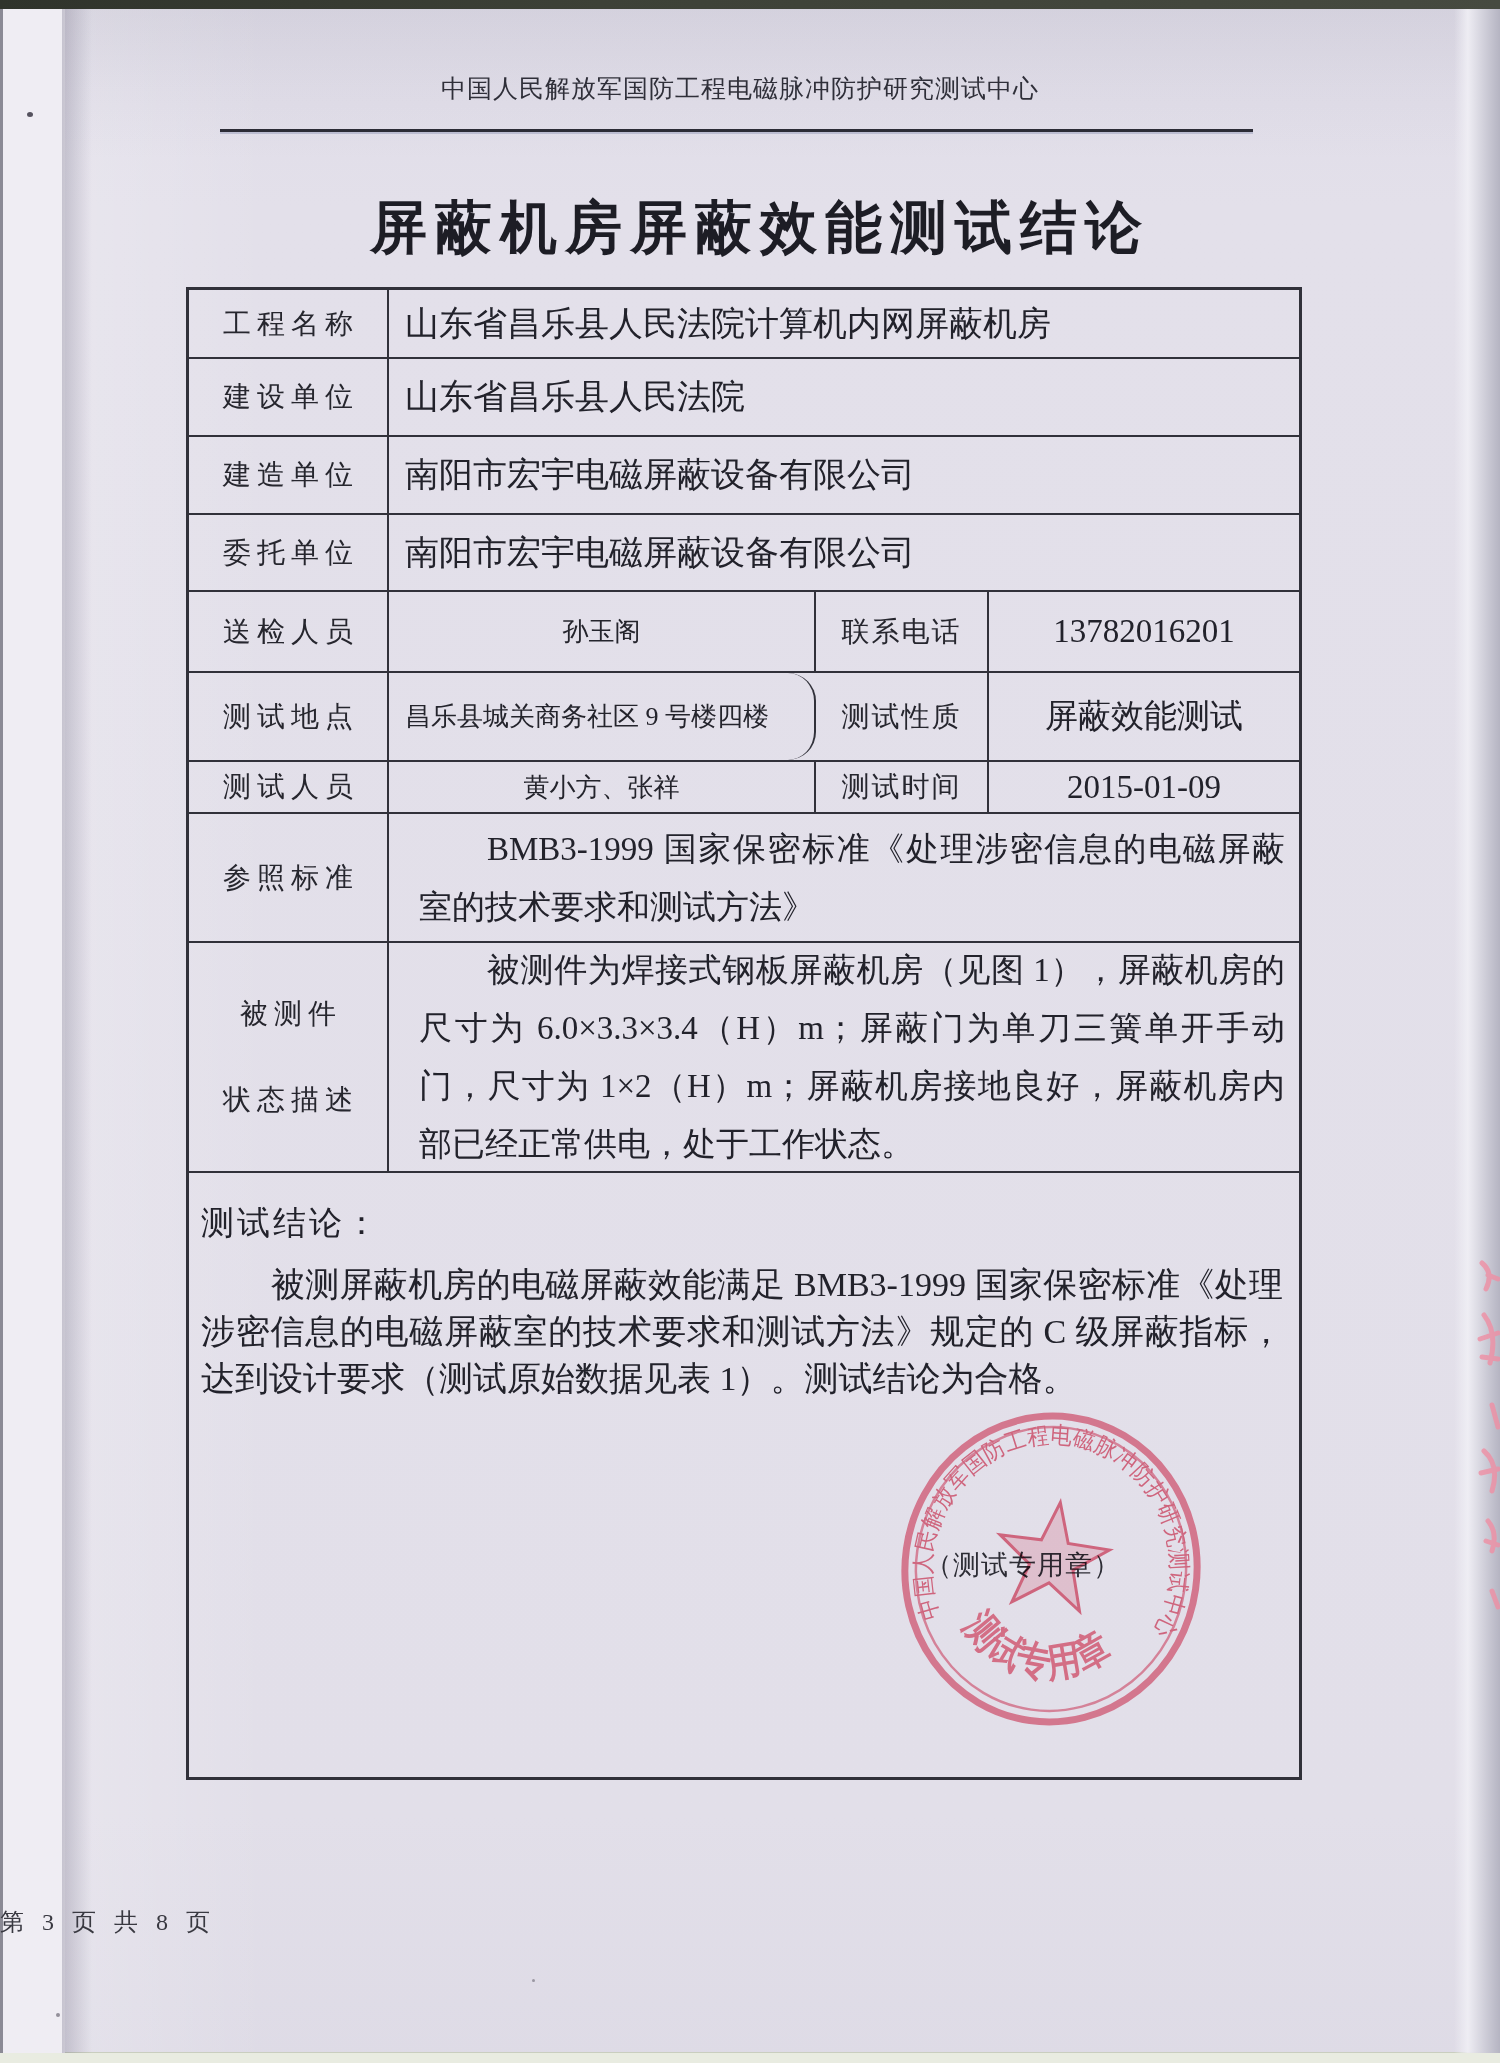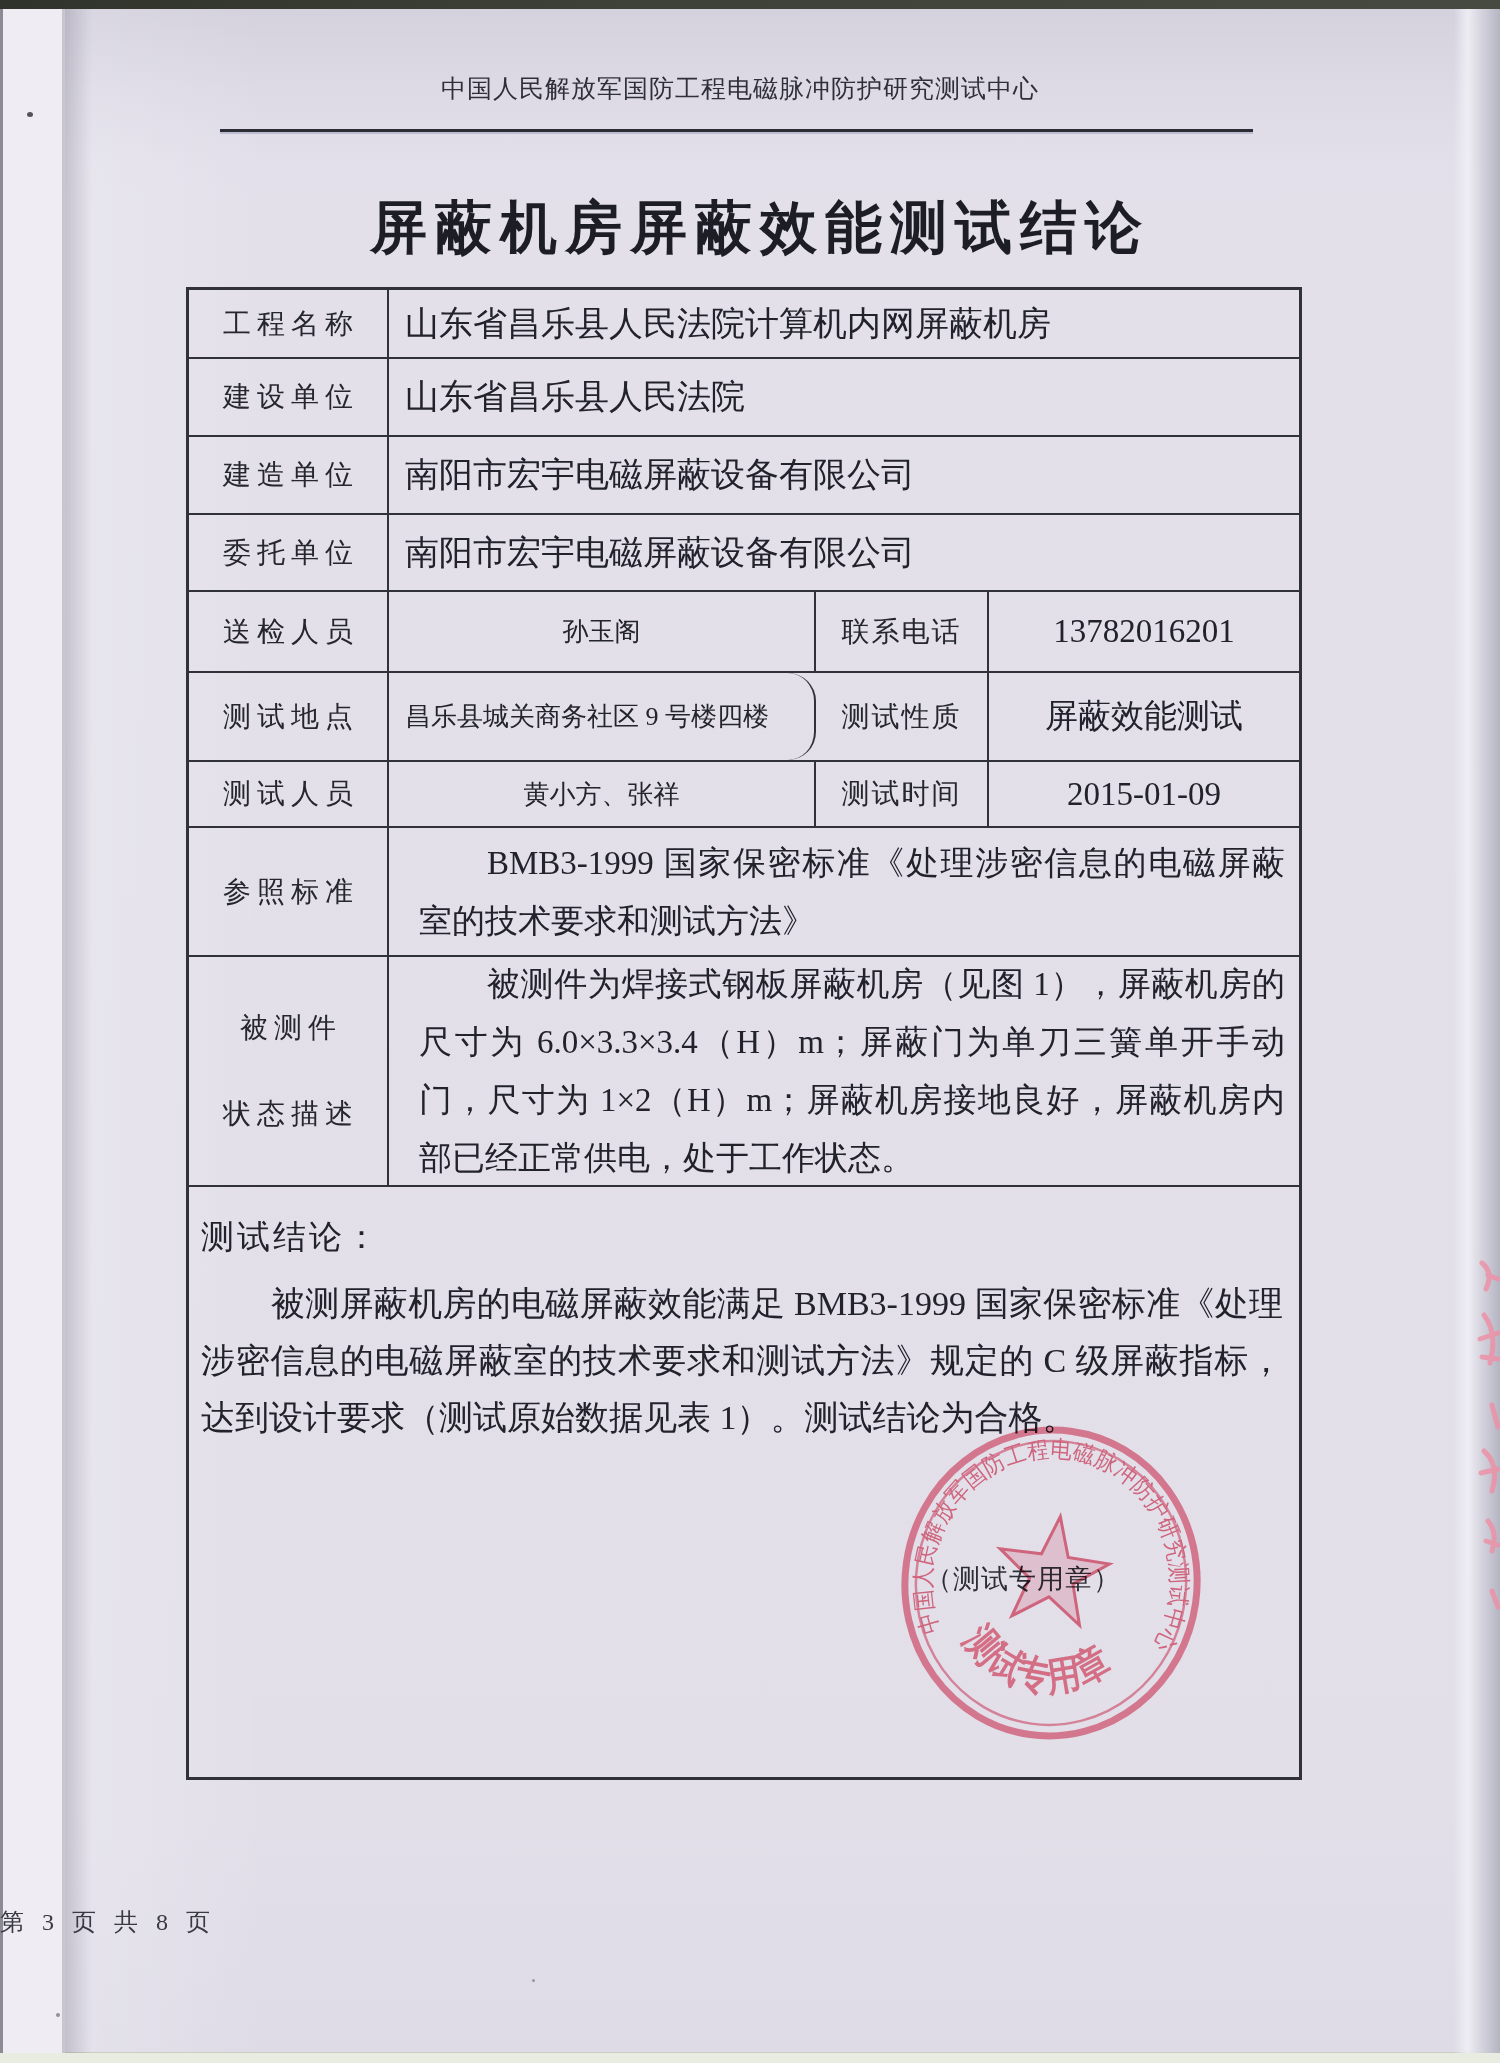--- a/index.html
+++ b/index.html
@@ -31,21 +31,21 @@
   .c-v2{width:427px;border-right:2px solid #31313a;font-size:26px;flex:0 0 auto;text-align:right;}
   .c-v2.centered{justify-content:center;}
   .c-v2.addr{padding-left:16px;line-height:1.35;border-radius:28px;}
   .c-l2{width:173px;border-right:2px solid #31313a;justify-content:center;font-size:28px;letter-spacing:2px;color:#26262e;flex:0 0 auto;}
   .c-v3{flex:1;justify-content:center;font-size:33px;color:#22222b;}
   .para{font-size:33px;line-height:58px;text-indent:68px;text-align:justify;padding:0 14px;width:100%;}
   .c-label.two-line{flex-direction:column;justify-content:center;gap:48px;}
 
   .conclusion{position:relative;flex:1 1 auto;}
   .c-head{position:absolute;left:12px;top:28px;font-size:33px;letter-spacing:3px;color:#22222b;}
-  .c-body{position:absolute;left:12px;right:16px;top:88px;font-size:34px;line-height:57px;text-indent:70px;text-align:justify;color:#22222b;}
+  .c-body{position:absolute;left:12px;right:16px;top:88px;font-size:34px;line-height:47px;text-indent:70px;text-align:justify;color:#22222b;}
   .stamp-note{position:absolute;left:736px;top:374px;font-size:27px;letter-spacing:1px;color:#2c2c34;}
   .seal{position:absolute;left:711px;top:238px;width:302px;height:316px;opacity:.92;mix-blend-mode:multiply;transform:rotate(8deg);}
   .seal text{font-family:"Liberation Serif","DejaVu Serif",serif;}
 
   .edge-marks{position:absolute;right:0;top:1255px;width:52px;height:360px;opacity:.8;}
   .footer{position:absolute;left:0;top:1906px;width:1424px;font-size:24px;letter-spacing:6px;color:#393941;}
 </style>
 </head>
 <body>
 
@@ -93,21 +93,21 @@
       <div class="cell c-v3">13782016201</div>
     </div>
 
     <div class="row" style="height:89px">
       <div class="cell c-label">测试地点</div>
       <div class="cell c-v2 addr">昌乐县城关商务社区 9 号楼四楼</div>
       <div class="cell c-l2">测试性质</div>
       <div class="cell c-v3">屏蔽效能测试</div>
     </div>
 
-    <div class="row" style="height:66px">
+    <div class="row" style="height:52px">
       <div class="cell c-label">测试人员</div>
       <div class="cell c-v2 centered">黄小方、张祥</div>
       <div class="cell c-l2">测试时间</div>
       <div class="cell c-v3">2015-01-09</div>
     </div>
 
     <div class="row" style="height:129px">
       <div class="cell c-label">参照标准</div>
       <div class="cell c-value">
           <div class="para">BMB3-1999 国家保密标准《处理涉密信息的电磁屏蔽室的技术要求和测试方法》</div>

